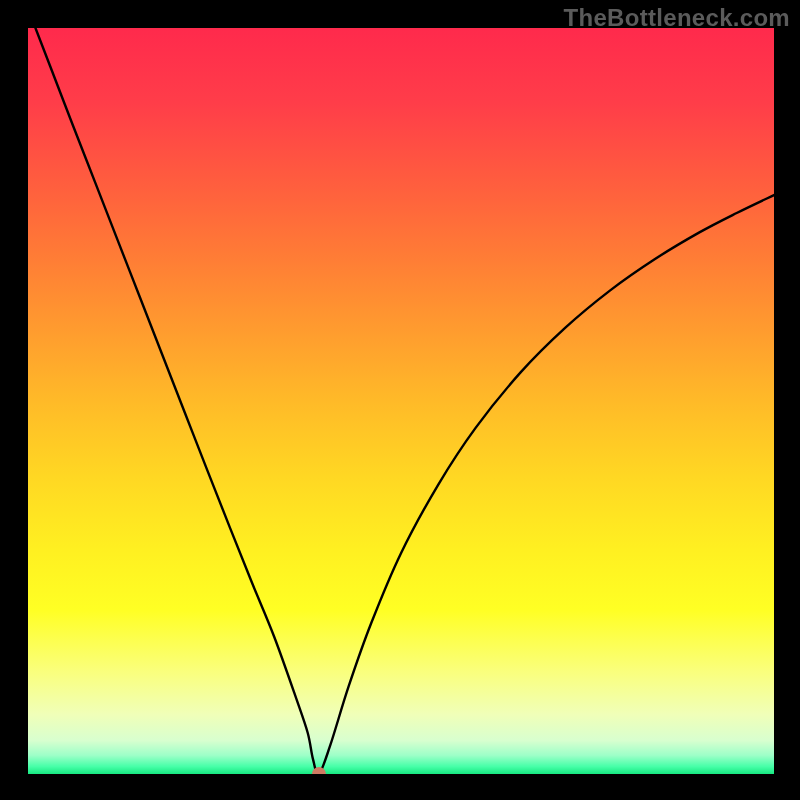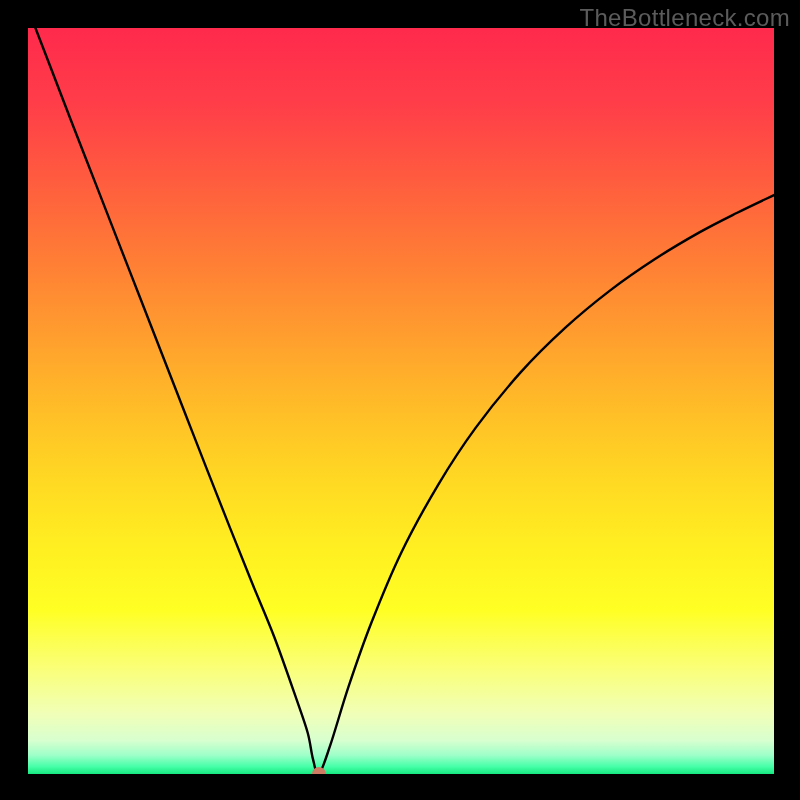--- a/index.html
+++ b/index.html
@@ -9,21 +9,21 @@
     width: 800px;
     height: 800px;
     background: #000;
   }
   .watermark {
     position: absolute;
     top: 4px;
     right: 10px;
     font-family: Arial, Helvetica, sans-serif;
     font-size: 24px;
-    font-weight: 400;
+    font-weight: 700;
     color: #5b5b5b;
     letter-spacing: 0.3px;
     z-index: 10;
   }
   .plot {
     position: absolute;
     left: 28px;
     top: 28px;
     width: 746px;
     height: 746px;

